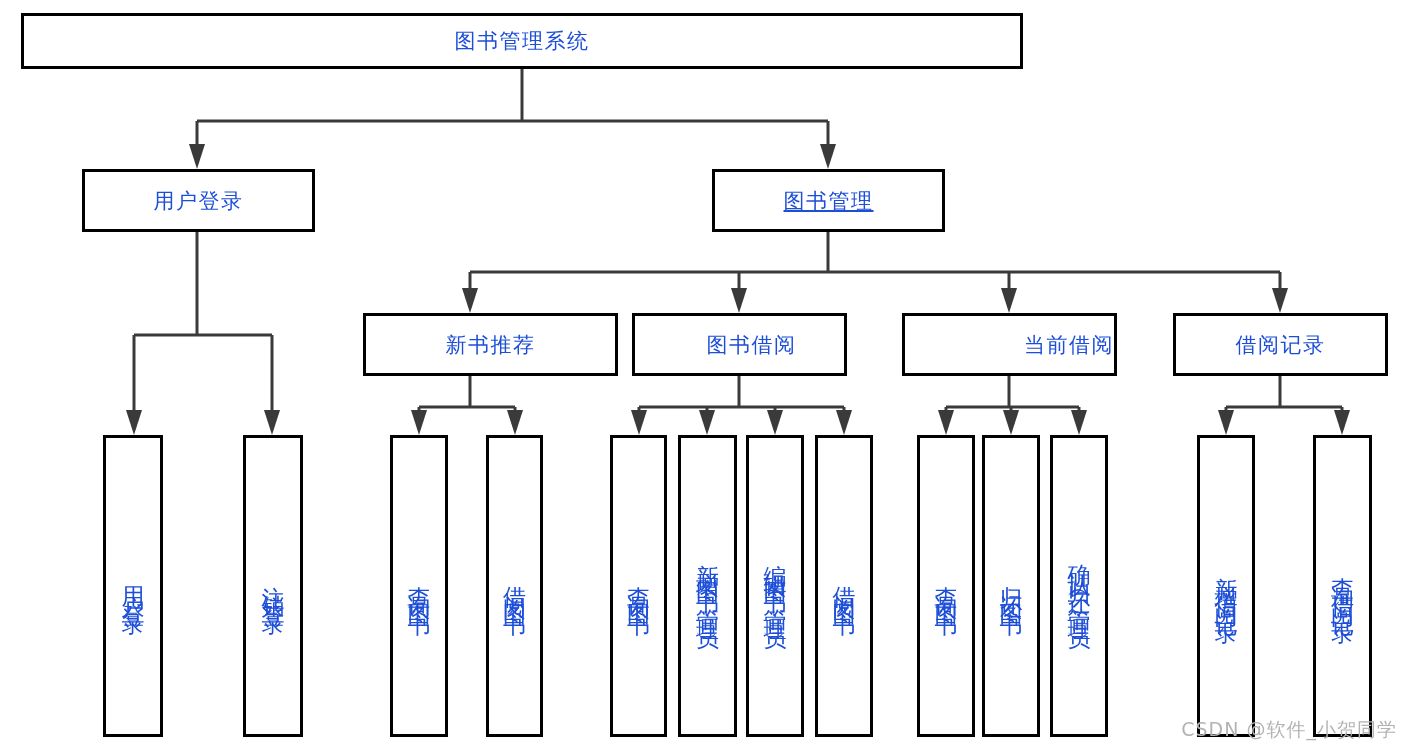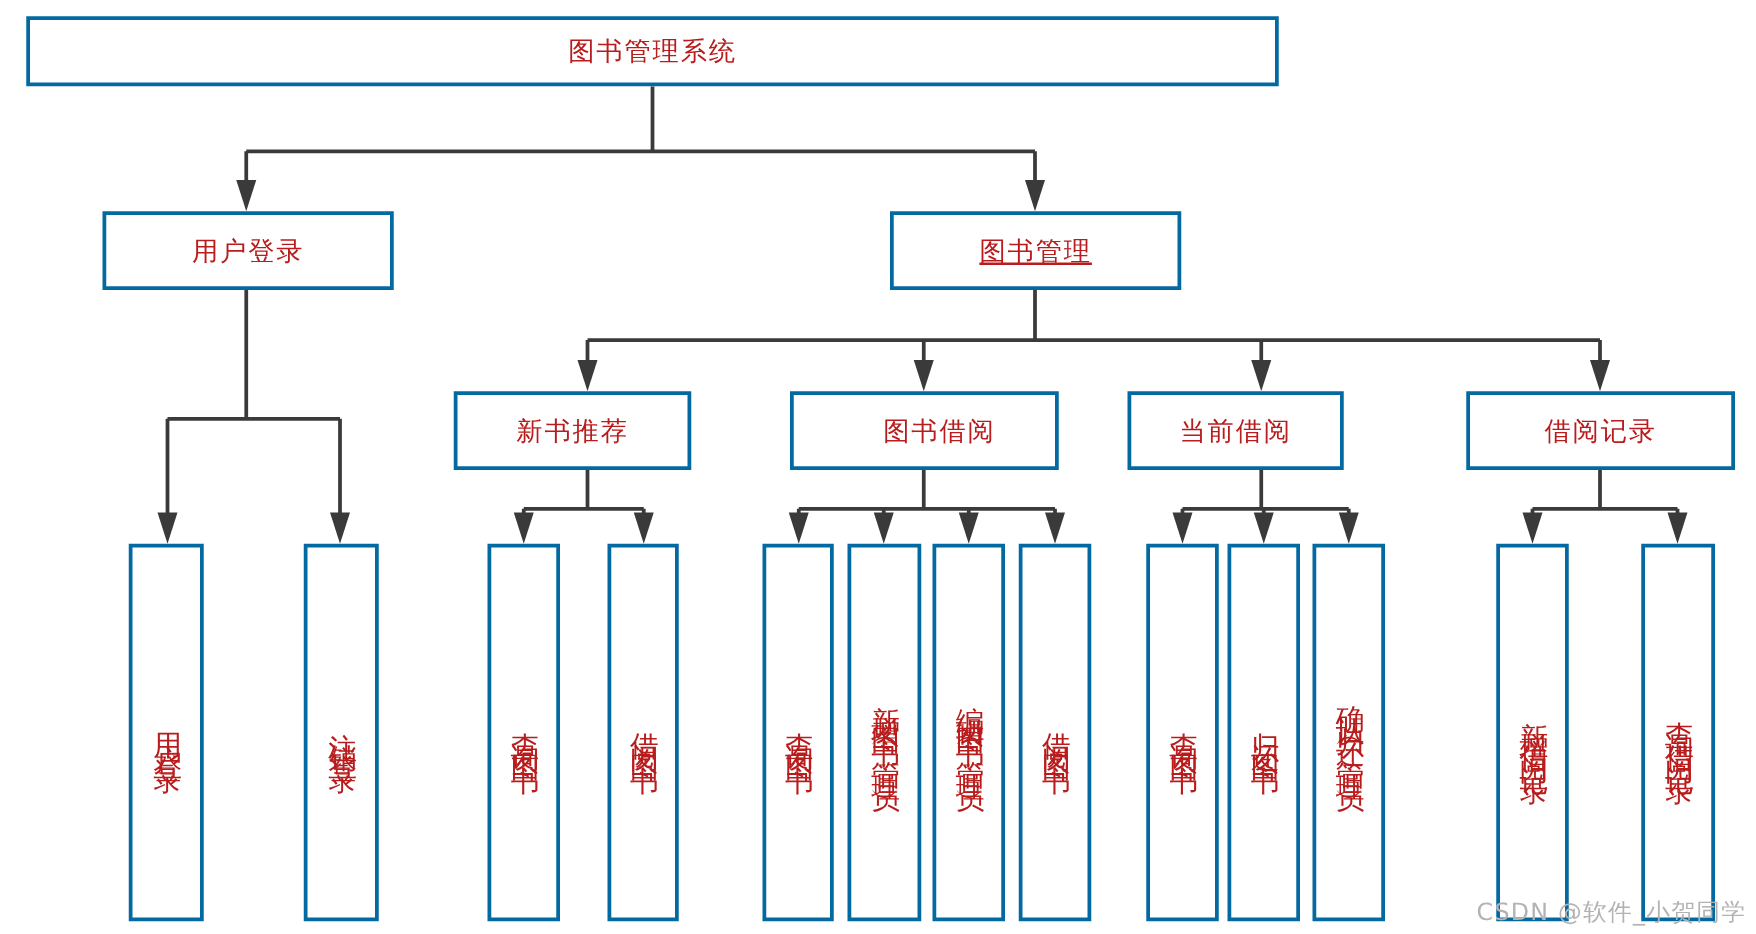--- a/index.html
+++ b/index.html
@@ -3,21 +3,21 @@
 <meta charset="utf-8">
 <style>
   html,body{margin:0;padding:0;background:#ffffff;}
   .stage{
     position:relative;width:1405px;height:747px;background:#ffffff;overflow:hidden;
     font-family:"DejaVu Sans","Liberation Sans",sans-serif;
   }
   .wires{position:absolute;left:0;top:0;z-index:1;}
   .node{
     position:absolute;box-sizing:border-box;background:#ffffff;
-    border:3px solid #0369a1;color:#b91c1c;
+    border:3px solid #000000;color:#1d4ed8;
     display:flex;align-items:center;justify-content:center;
     z-index:2;
   }
   .hbox{font-size:21px;letter-spacing:1.5px;}
   .vbox .label{
     writing-mode:vertical-rl;text-orientation:mixed;
     font-size:23px;line-height:1;letter-spacing:9px;
     white-space:nowrap;
   }
   .watermark{
@@ -100,27 +100,27 @@
     <span class="label">图书管理系统</span>
   </div>
 
   <div class="node hbox" style="left:82px;top:169px;width:233px;height:63px;">
     <span class="label">用户登录</span>
   </div>
   <div class="node hbox" style="left:712px;top:169px;width:233px;height:63px;text-decoration:underline;">
     <span class="label">图书管理</span>
   </div>
 
-  <div class="node hbox" style="left:363px;top:313px;width:190px;height:63px;">
+  <div class="node hbox" style="left:363px;top:313px;width:255px;height:63px;">
     <span class="label">新书推荐</span>
   </div>
   <div class="node hbox" style="left:632px;top:313px;width:215px;height:63px;padding-left:24px;">
     <span class="label">图书借阅</span>
   </div>
-  <div class="node hbox" style="left:902px;top:313px;width:173px;height:63px;">
+  <div class="node hbox" style="left:902px;top:313px;width:215px;height:63px;justify-content:flex-end;">
     <span class="label">当前借阅</span>
   </div>
   <div class="node hbox" style="left:1173px;top:313px;width:215px;height:63px;">
     <span class="label">借阅记录</span>
   </div>
 
   <div class="node vbox" style="left:103px;top:435px;width:60px;height:302px;">
     <span class="label">用户登录</span>
   </div>
   <div class="node vbox" style="left:243px;top:435px;width:60px;height:302px;">

